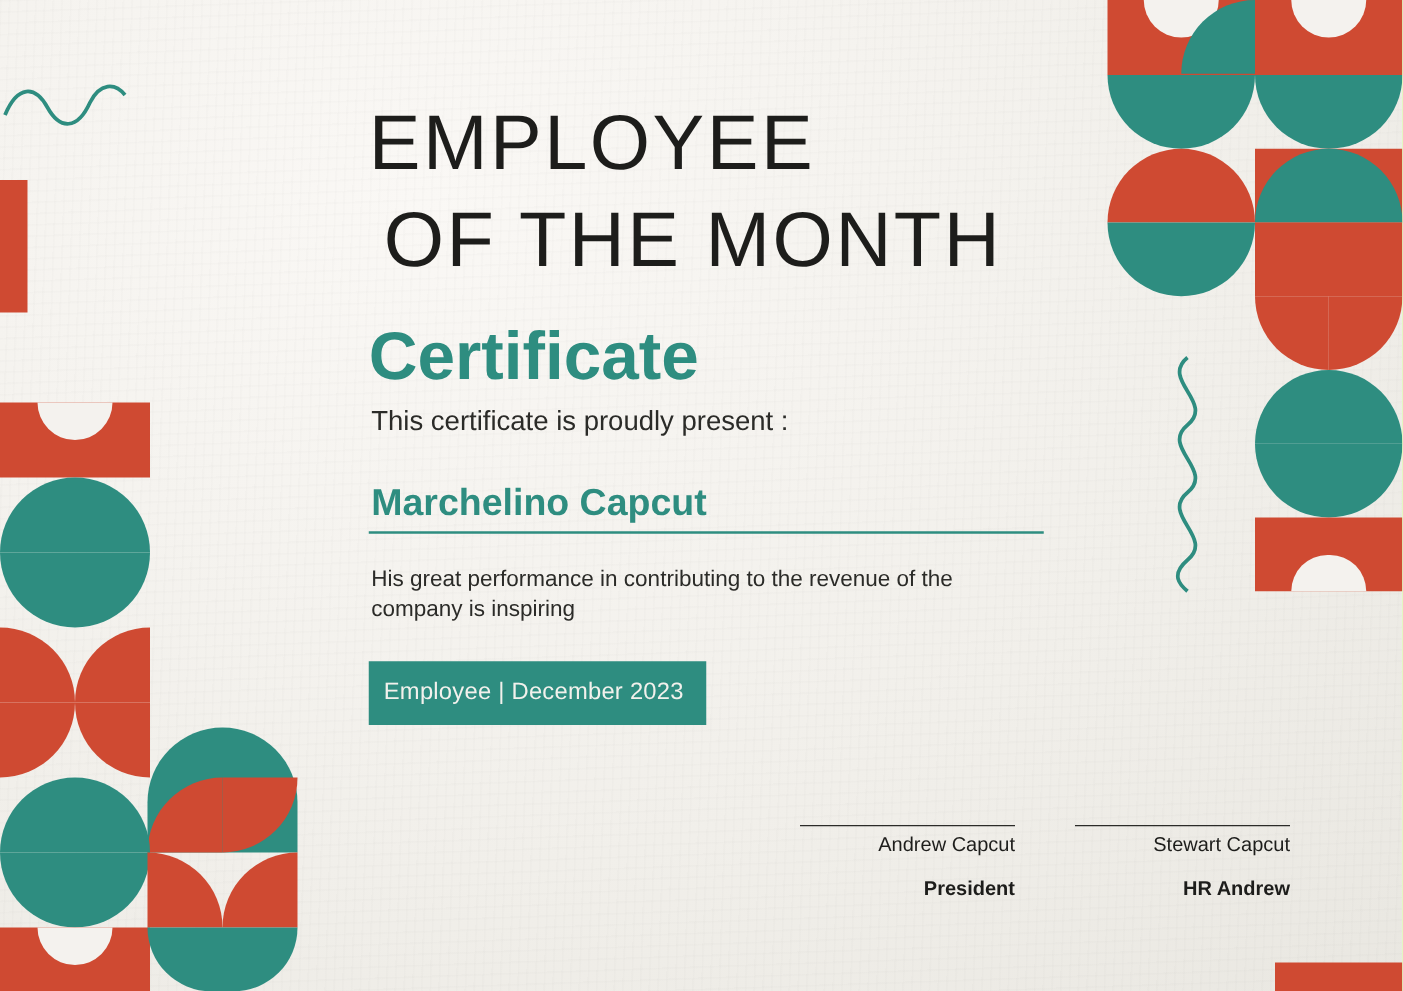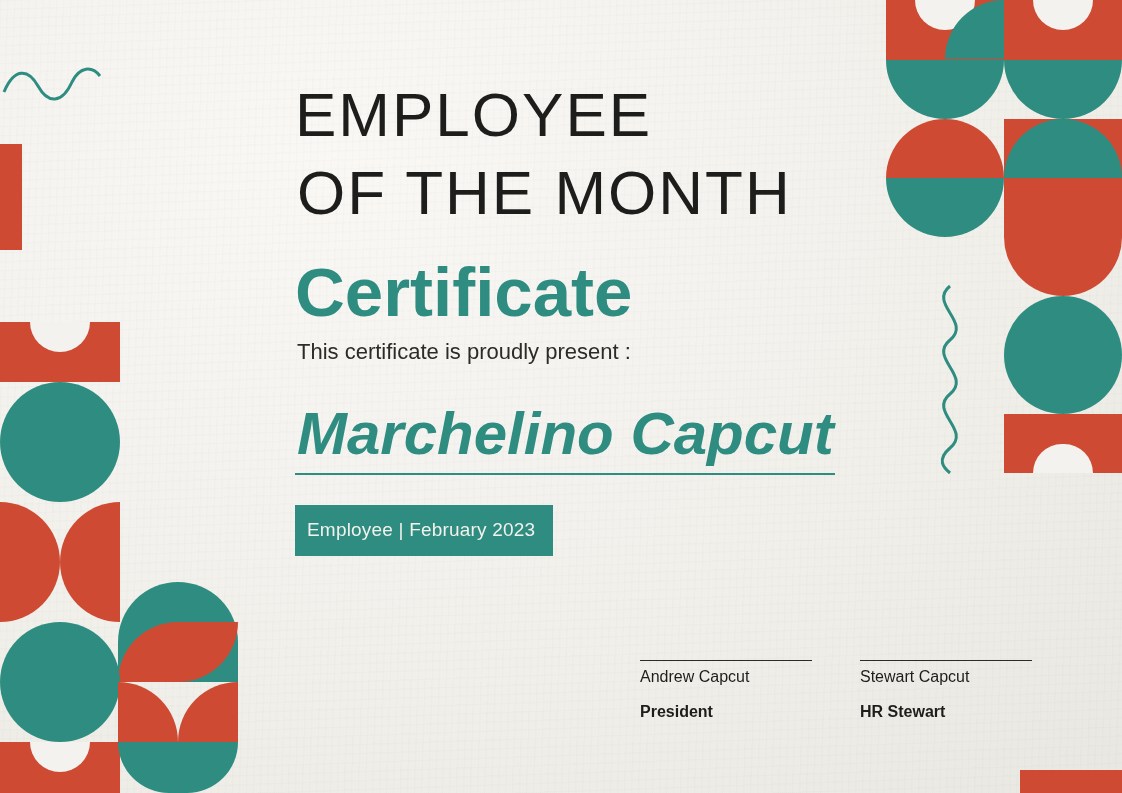--- a/index.html
+++ b/index.html
@@ -49,41 +49,40 @@
   }
   .title {
     font-size: 62px;
     letter-spacing: 2px;
     color: #1d1d1b;
     font-weight: 400;
     line-height: 1.25;
     margin: 0;
     white-space: nowrap;
   }
-  .title .line2 { display: block; margin-left: 2px; }
+  .title .line2 { display: block; margin-left: 12px; }
   .cert-word {
     margin: 26px 0 0 0;
-    font-size: 69px;
+    font-size: 54px;
     font-weight: bold;
     color: #2e8d80;
     letter-spacing: 0px;
     line-height: 1.05;
   }
   .present-line {
     margin: 10px 0 0 2px;
     font-size: 22px;
     color: #2b2b28;
   }
   .recipient {
     margin: 36px 0 0 2px;
-    font-size: 60px;
+    font-size: 30px;
     font-weight: bold;
     color: #2e8d80;
     line-height: 1.1;
-    font-style: italic;
   }
   .rule {
     margin-top: 6px;
     width: 540px;
     height: 2px;
     background: #2e8d80;
   }
   .subline {
     margin: 22px 0 0 2px;
     font-size: 18px;
@@ -111,21 +110,21 @@
     position: absolute;
     z-index: 5;
     left: 640px;
     top: 660px;
     width: 420px;
     display: flex;
     gap: 48px;
   }
   .sig {
     width: 172px;
-    text-align: left;
+    text-align: right;
   }
   .sig-line {
     height: 1px;
     background: #2b2b28;
     margin-bottom: 7px;
   }
   .sig-name {
     font-size: 16px;
     color: #1d1d1b;
   }
@@ -210,30 +209,31 @@
       <span>EMPLOYEE</span>
       <span class="line2">OF THE MONTH</span>
     </h1>
 
     <div class="cert-word">Certificate</div>
     <div class="present-line">This certificate is proudly present :</div>
 
     <div class="recipient">Marchelino Capcut</div>
     <div class="rule"></div>
 
-
-    <div class="badge">Employee | February 2023</div>
+    <div class="paragraph">His great performance in contributing to the revenue of the company is inspiring</div>
+
+    <div class="badge">Employee | December 2023</div>
   </div>
 
   <div class="sig-wrap">
     <div class="sig">
       <div class="sig-line"></div>
       <div class="sig-name">Andrew Capcut</div>
       <div class="sig-role">President</div>
     </div>
     <div class="sig">
       <div class="sig-line"></div>
       <div class="sig-name">Stewart Capcut</div>
-      <div class="sig-role">HR Stewart</div>
+      <div class="sig-role">HR Andrew</div>
     </div>
   </div>
 
 </div>
 
 </body></html>

